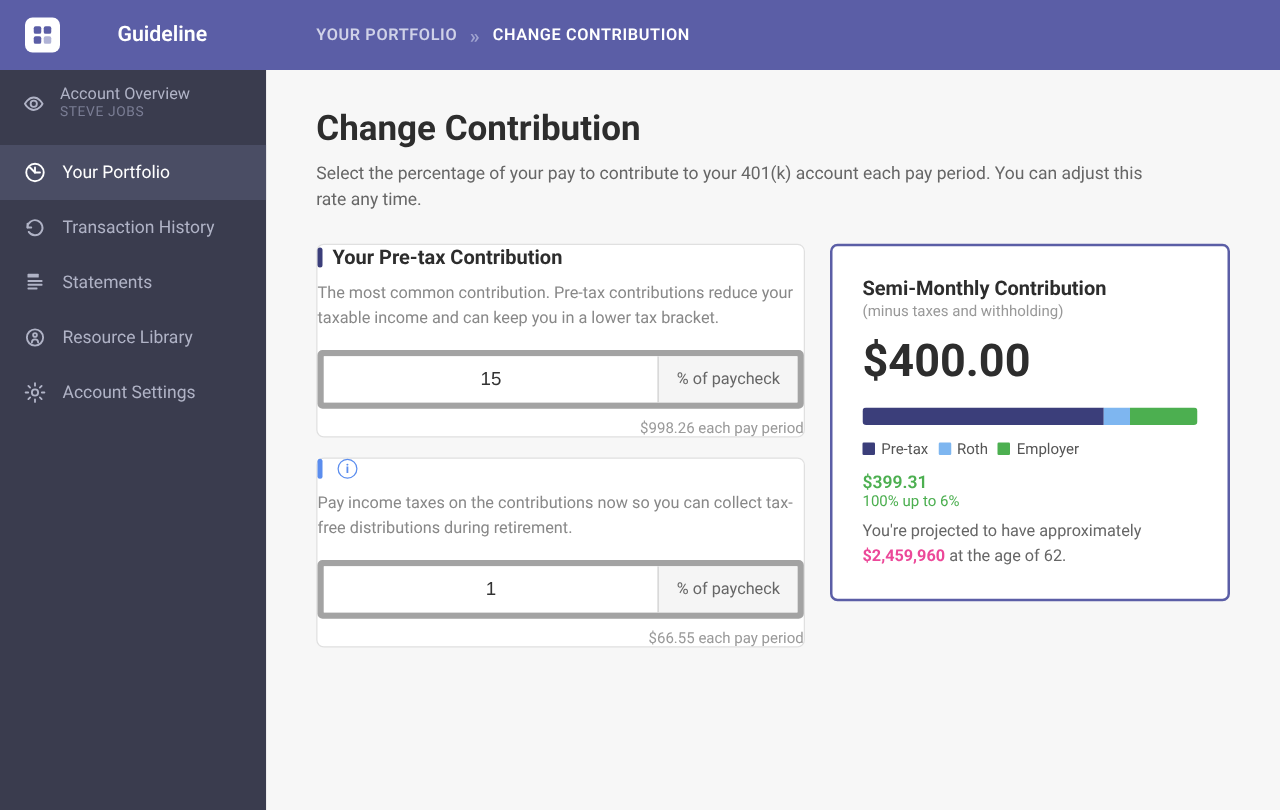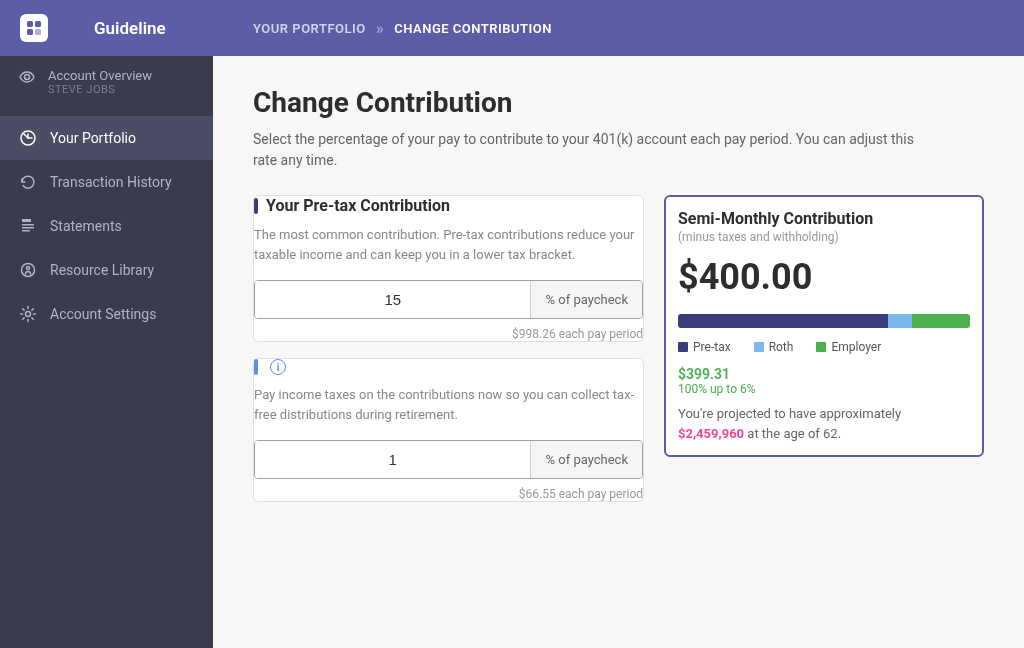--- a/index.html
+++ b/index.html
@@ -100,21 +100,21 @@
       display: flex;
       align-items: center;
       justify-content: center;
       flex-shrink: 0;
       color: inherit;
     }
     .sidebar-item .item-label { font-size: 14px; }
 
     .sidebar-account {
       display: flex;
-      align-items: flex-start;
+      align-items: flex-end;
       gap: 12px;
       padding: 12px 18px;
       cursor: pointer;
       color: #b0b3c6;
       font-size: 14px;
     }
     .sidebar-account .account-name { font-size: 13px; color: #b0b3c6; }
     .sidebar-account .account-user { font-size: 11px; color: #7a7d94; text-transform: uppercase; letter-spacing: 0.5px; }
 
     
@@ -174,21 +174,21 @@
     .card-title .accent-bar.roth { background: #5b8dee; }
     .card-description {
       font-size: 13px;
       color: #888;
       margin-bottom: 16px;
       line-height: 1.5;
     }
     .input-row {
       display: flex;
       align-items: stretch;
-      border: 1px solid #a3a3a3;
+      border: 5px solid #a3a3a3;
       border-radius: 4px;
       overflow: hidden;
       margin-bottom: 8px;
     }
     .input-row input {
       flex: 1;
       border: none;
       outline: none;
       padding: 10px 16px;
       font-size: 15px;
@@ -209,21 +209,21 @@
       text-align: right;
       font-size: 12px;
       color: #999;
     }
 
     
     .semi-card {
       background: #fff;
       border: 2px solid #5b5ea6;
       border-radius: 6px;
-      padding: 12px;
+      padding: 24px;
     }
     .semi-title {
       font-size: 16px;
       font-weight: 700;
       color: #2d2d2d;
       margin-bottom: 2px;
     }
     .semi-subtitle {
       font-size: 12px;
       color: #999;
@@ -238,21 +238,21 @@
     .contribution-bar {
       height: 14px;
       border-radius: 3px;
       overflow: hidden;
       display: flex;
       margin-bottom: 12px;
     }
     .bar-segment { height: 100%; }
     .legend {
       display: flex;
-      gap: 23px;
+      gap: 8px;
       margin-bottom: 12px;
       flex-wrap: wrap;
     }
     .legend-item {
       display: flex;
       align-items: center;
       gap: 5px;
       font-size: 12px;
       color: #555;
     }

